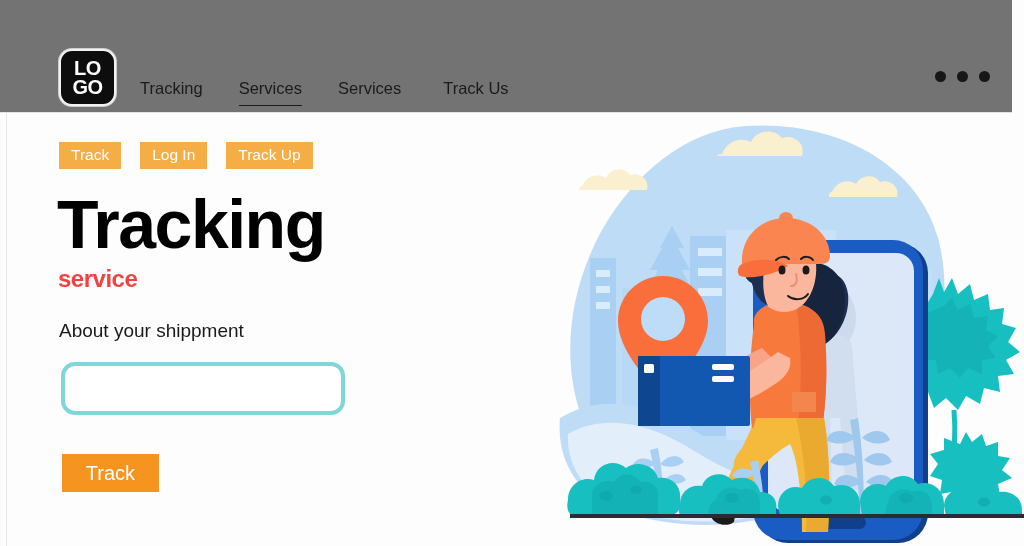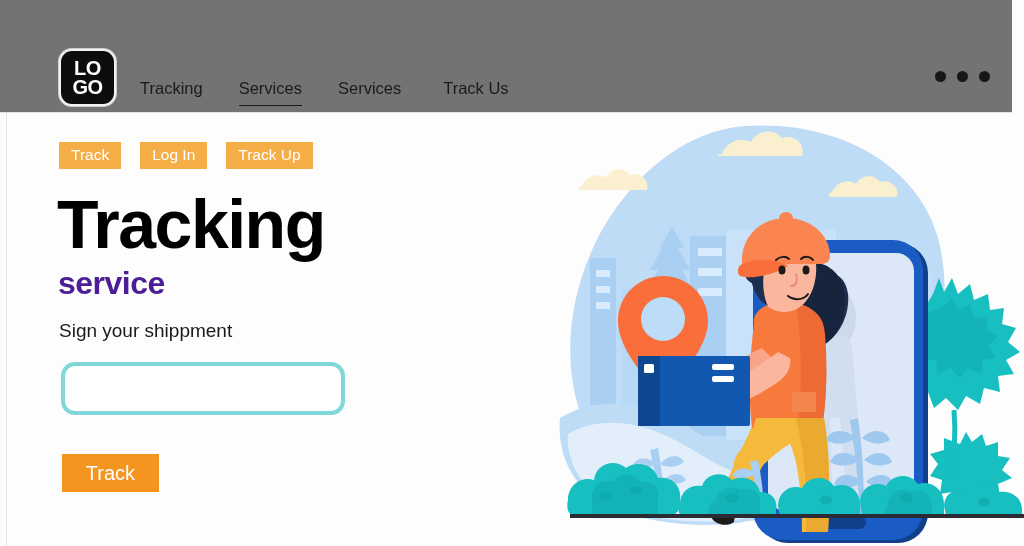--- a/index.html
+++ b/index.html
@@ -140,23 +140,23 @@
     font-size: 68px;
     font-weight: bold;
     color: #000000;
     letter-spacing: -1.5px;
     line-height: 1;
   }
   .subheadline {
     position: absolute;
     left: 58px;
     top: 267px;
-    font-size: 32px;
+    font-size: 24px;
     font-weight: bold;
-    color: #4c1d95;
+    color: #ef4444;
     letter-spacing: -0.5px;
     line-height: 1;
   }
   .track-label {
     position: absolute;
     left: 59px;
     top: 320px;
     font-size: 19px;
     color: #1a1a1a;
   }
@@ -230,21 +230,21 @@
   </div>
 
   <div class="tags">
     <div class="tag">Track</div>
     <div class="tag">Log In</div>
     <div class="tag">Track Up</div>
   </div>
 
   <div class="headline">Tracking</div>
   <div class="subheadline">service</div>
-  <div class="track-label">Sign your shippment</div>
+  <div class="track-label">About your shippment</div>
 
   <input class="track-input" type="text" placeholder="" style="">
 
   <button class="track-btn">Track</button>
 
   <div class="illustration">
     <svg width="484" height="428" viewBox="0 0 484 428" xmlns="http://www.w3.org/2000/svg">
       <defs>
         <clipPath id="blobClip">
           <path d="M205,8 C300,2 378,48 398,120 C410,165 404,208 392,250

